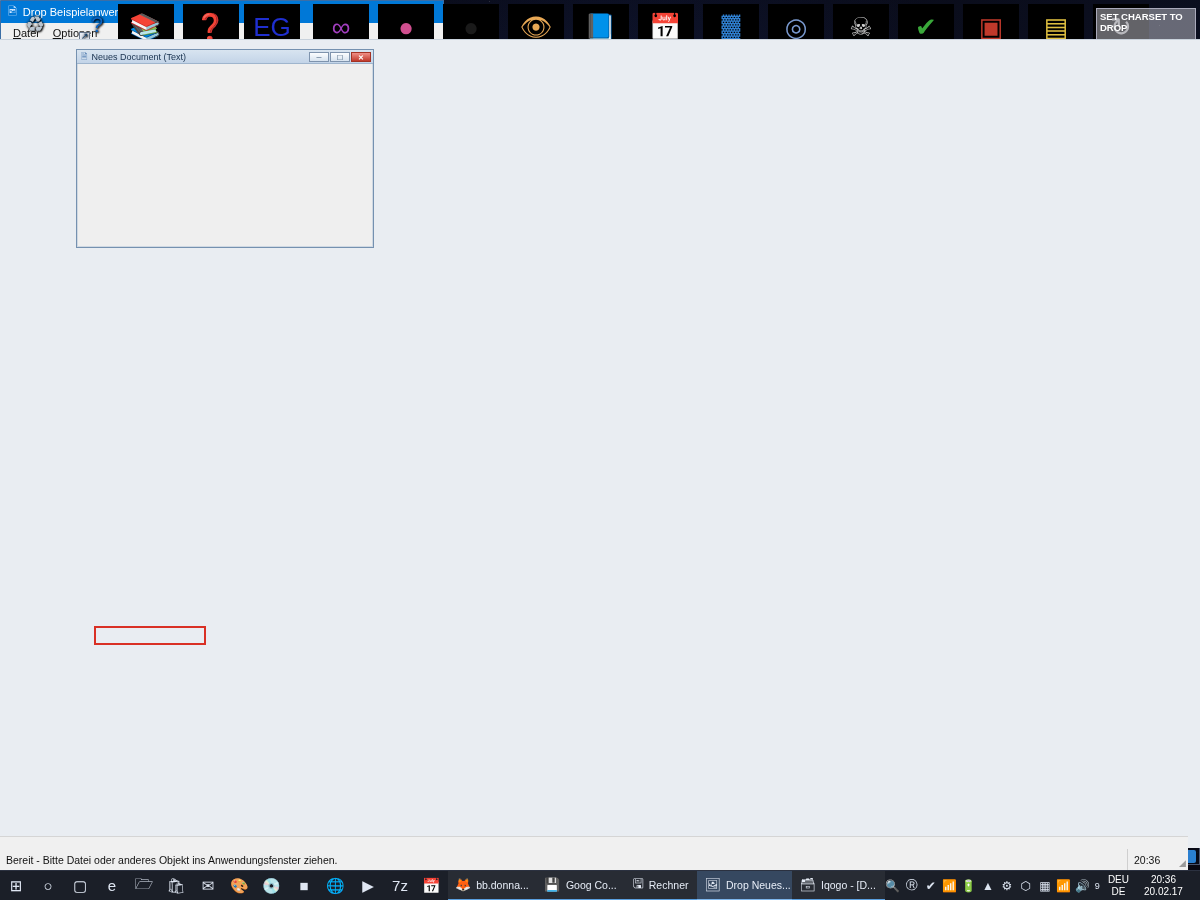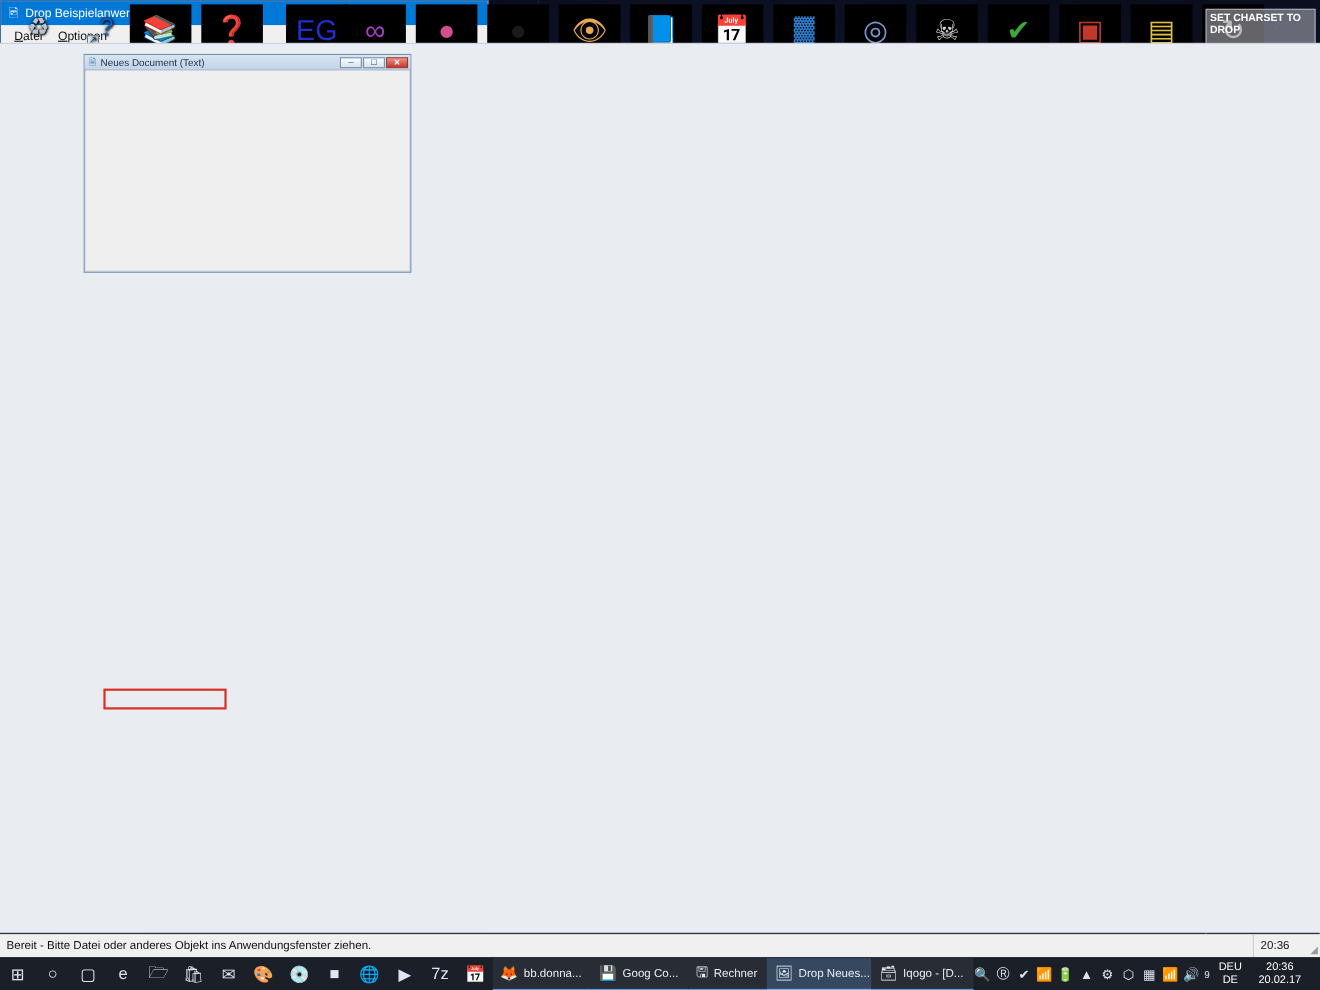--- a/index.html
+++ b/index.html
@@ -185,22 +185,22 @@
     width:20px; height:10px; border:1px solid #7e93ad; background:linear-gradient(#fbfdff,#d7e3ef);
     font-style:normal; font-size:7px; line-height:9px; text-align:center; color:#33506f;
   }
   #mdi-btns i.cls { background:linear-gradient(#f08f86,#c0392b); border-color:#a33224; color:#fff; font-weight:bold; }
   #mdi-edit {
     position:absolute; left:1px; right:1px; top:15px; bottom:1px; background:#fff;
     font-family:"Liberation Mono", monospace; font-size:9px; padding:3px 4px; color:#111; letter-spacing:1px;
   }
   #mdi-hilite { position:absolute; left:94px; top:626px; width:112px; height:19px; border:2px solid #d93025; }
   #drop-status {
-    position:absolute; left:0; bottom:0; right:0; height:21px; background:#f0f0f0;
-    border-top:1px solid #d5d5d5; display:flex; align-items:center;
+    position:absolute; left:0; bottom:0; right:12px; height:34px; background:#f0f0f0;
+    border-top:1px solid #d5d5d5; display:flex; align-items:flex-end;
   }
   #drop-status .cell1 { flex:1; padding-left:6px; font-size:10.5px; color:#111; border-right:1px solid #cfcfcf; height:21px; display:flex; align-items:center; }
   #drop-status .cell2 { width:60px; padding-left:6px; font-size:10.5px; color:#111; display:flex; align-items:center; height:21px; }
   #drop-grip { position:absolute; right:2px; bottom:2px; font-size:9px; color:#9a9a9a; }
 
   
   .redbox { position:absolute; border:3px solid #d93025; pointer-events:none; }
 
   
   #sysmon {
@@ -460,21 +460,21 @@
 
   <div id="top-tiles">
       <div class="tile" style="left: 118px; top: 4px;">
         <span class="g" style="color:#c0392b">📚</span>
         <span class="shortcut-arrow"></span>
       </div>
       <div class="tile" style="left: 183px; top: 4px;">
         <span class="g" style="color:#e8c33a">❓</span>
         <span class="shortcut-arrow"></span>
       </div>
-      <div class="tile" style="left: 260px; top: 4px;">
+      <div class="tile" style="left: 244px; top: 4px;">
         <span class="g" style="color:#1f2fd0">EG</span>
         <span class="shortcut-arrow"></span>
       </div>
       <div class="tile" style="left: 313px; top: 4px;">
         <span class="g" style="color:#a33fc0">∞</span>
         <span class="shortcut-arrow"></span>
       </div>
       <div class="tile" style="left: 378px; top: 4px;">
         <span class="g" style="color:#d04f8f">●</span>
         <span class="shortcut-arrow"></span>

